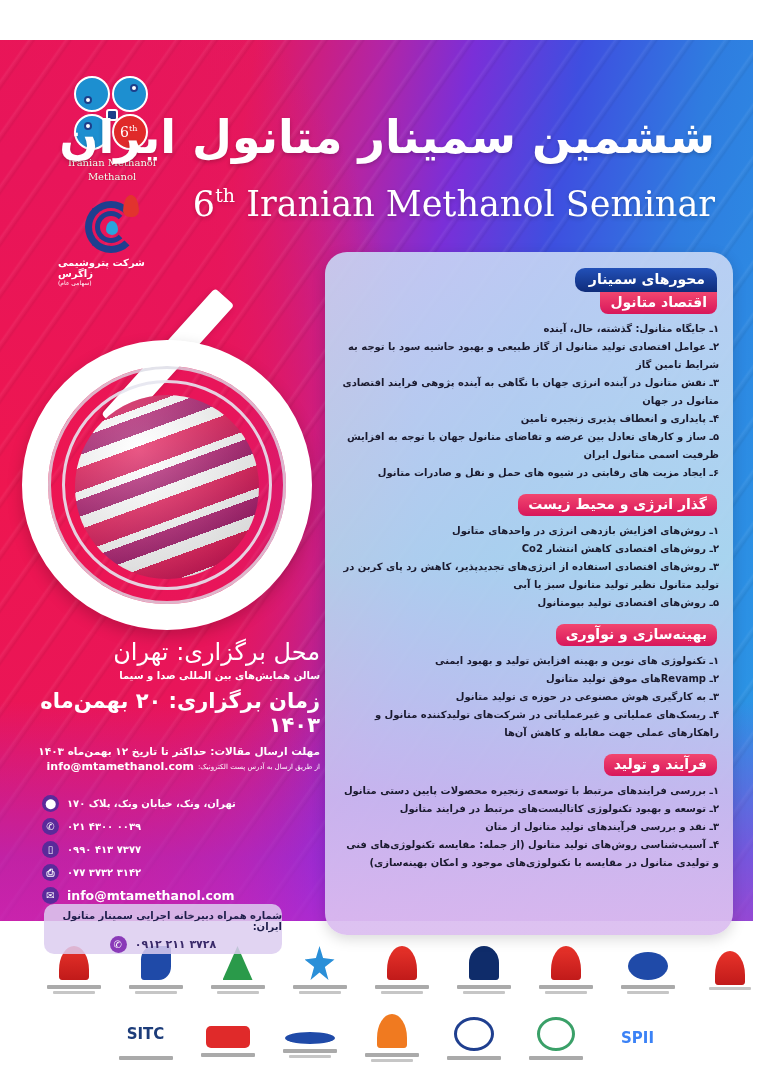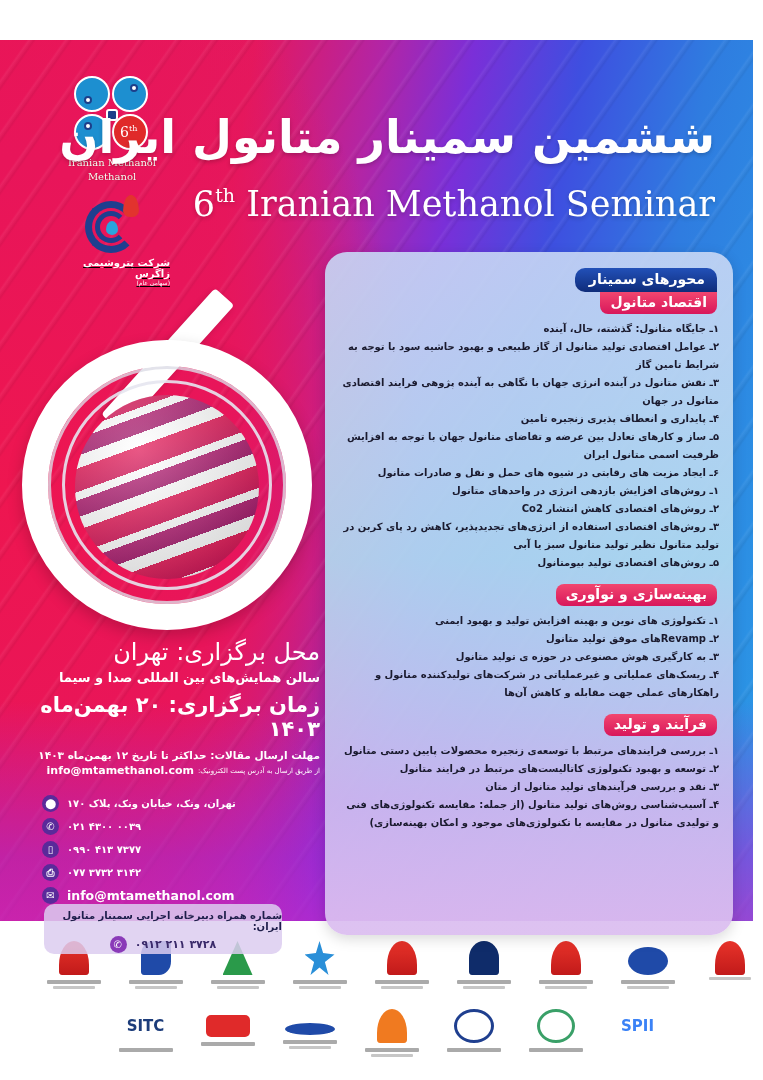--- a/index.html
+++ b/index.html
@@ -29,21 +29,21 @@
     .clover { position: relative; width: 76px; height: 78px; margin: 0 auto; }
     .petal { position: absolute; width: 36px; height: 36px; border-radius: 50%; background: #1d8fd0; border: 2px solid #ffffff; }
     .petal.p1 { left: 0; top: 0; } .petal.p2 { left: 38px; top: 0; }
     .petal.p3 { left: 0; top: 38px; } .petal.p4 { left: 38px; top: 38px; background: #e02a2a; }
     .petal .dot { position: absolute; width: 8px; height: 8px; border-radius: 50%; background: #fff; border: 2px solid #1d3f8a; }
     .petal-6th { position: absolute; left: 46px; top: 48px; color: #fff; font-family: "DejaVu Serif", serif; font-size: 14px; }
     .petal-6th sup { font-size: 8px; }
     .center-knot { position: absolute; left: 32px; top: 33px; width: 12px; height: 12px; background: #1d3f8a; border: 2px solid #fff; border-radius: 3px; }
     .logo-methanol .cap { color: #ffffff; font-family: "DejaVu Serif", serif; font-size: 10px; line-height: 11px; margin-top: 3px; text-shadow: 0 0 1px #800; }
 
-    .logo-zagros { position: absolute; left: 58px; top: 155px; width: 112px; text-align: right; z-index: 3; text-decoration: underline; }
+    .logo-zagros { position: absolute; left: 58px; top: 155px; width: 112px; text-align: left; z-index: 3; }
     .zagros-mark { position: relative; width: 58px; height: 58px; margin: 0 auto; }
     .zagros-ring { position: absolute; left: 0; top: 6px; width: 52px; height: 52px; border-radius: 50%; border: 7px solid #1f3f8f; border-right-color: transparent; }
     .zagros-ring2 { position: absolute; left: 10px; top: 16px; width: 32px; height: 32px; border-radius: 50%; border: 5px solid #1f3f8f; border-right-color: transparent; }
     .zagros-drop { position: absolute; left: 21px; top: 26px; width: 12px; height: 14px; background: #2aa4dd; border-radius: 50% 50% 50% 50% / 60% 60% 40% 40%; }
     .zagros-flame { position: absolute; left: 38px; top: 0; width: 16px; height: 22px; background: #e2332e; border-radius: 50% 50% 40% 40% / 70% 70% 30% 30%; }
     .logo-zagros .cap { color: #ffffff; font-size: 10px; font-weight: bold; margin-top: 4px; direction: rtl; }
     .logo-zagros .cap2 { color: #ffffff; font-size: 6px; direction: rtl; }
 
     
     .title-fa { position: absolute; right: 38px; top: 70px; color: #ffffff; font-size: 46px; font-weight: bold; direction: rtl; text-align: right; z-index: 3; text-shadow: 0 2px 4px rgba(0,0,0,0.2); letter-spacing: 0px; }
@@ -55,21 +55,21 @@
     .six-ring { position: absolute; left: 22px; top: 300px; width: 290px; height: 290px; border-radius: 50%; border: 26px solid #ffffff; z-index: 2; box-shadow: 0 6px 16px rgba(0,0,0,0.2), inset 0 0 0 3px rgba(220,220,230,0.8); }
     .six-ring-inner { position: absolute; left: 62px; top: 340px; width: 210px; height: 210px; border-radius: 50%; border: 3px solid rgba(230,230,240,0.9); z-index: 2; }
     .globe { position: absolute; left: 75px; top: 355px; width: 184px; height: 184px; border-radius: 50%; overflow: hidden; z-index: 2;
       background: repeating-linear-gradient(160deg, #ffffff 0px, #ffffff 12px, #e4205c 12px, #d31b5c 34px, #ffffff 34px, #ffffff 42px, #b32374 42px, #a61f6f 58px);
     }
     .globe::after { content: ""; position: absolute; inset: 0; background: radial-gradient(circle at 35% 30%, rgba(255,255,255,0.25), rgba(0,0,0,0.15) 80%); }
 
     
     .venue { position: absolute; left: 30px; top: 598px; width: 290px; color: #ffffff; direction: rtl; text-align: right; z-index: 3; }
     .venue .place { font-size: 24px; font-weight: normal; letter-spacing: 2px; }
-    .venue .hall { font-size: 13px; font-weight: bold; margin-top: 4px; }
+    .venue .hall { font-size: 10px; font-weight: bold; margin-top: 4px; }
     .venue .date { font-size: 21px; font-weight: bold; margin-top: 8px; }
     .venue .deadline { font-size: 10.5px; font-weight: bold; margin-top: 8px; }
     .venue .email-line { font-size: 7px; margin-top: 3px; display: flex; justify-content: flex-start; align-items: center; gap: 4px; direction: rtl; }
     .venue .email-line .em { font-size: 11px; font-weight: bold; direction: ltr; }
 
     .contacts { position: absolute; left: 42px; top: 752px; width: 240px; z-index: 3; }
     .contact-row { display: flex; align-items: center; gap: 8px; height: 23px; color: #ffffff; font-size: 10px; font-weight: bold; }
     .c-icon { width: 17px; height: 17px; border-radius: 50%; background: #5a2a9a; display: flex; align-items: center; justify-content: center; font-size: 10px; color: #fff; flex: none; }
     .contact-row .rtl { direction: rtl; }
     .contact-row.email { font-size: 12.5px; }
@@ -89,21 +89,21 @@
     .section { margin-top: 0px; }
     .sec-head { display: inline-block; background: linear-gradient(180deg, #f2466f, #d8175b); color: #fff; font-size: 14px; font-weight: bold; padding: 2px 10px 4px 10px; border-radius: 0 0 8px 8px; margin-right: 2px; margin-bottom: 6px; }
     .sec-head.standalone { border-radius: 8px 8px 8px 8px; margin-top: 12px; }
     .item { font-size: 10px; font-weight: bold; color: #1a1a2e; line-height: 18px; text-align: right; }
 
     
     .sponsors { position: absolute; left: 0; top: 921px; width: 763px; height: 159px; background: #ffffff; }
     .sponsor-row { position: absolute; left: 0; width: 763px; display: flex; justify-content: center; gap: 26px; }
     .sponsor-row.r1 { top: 20px; padding-left: 40px; }
     .sponsor-row.r2 { top: 88px; padding-left: 20px; }
-    .sponsor { width: 56px; height: 58px; display: flex; flex-direction: column; align-items: center; justify-content: flex-start; }
+    .sponsor { width: 56px; height: 58px; display: flex; flex-direction: column; align-items: center; justify-content: center; }
     .sponsor .mark { width: 30px; height: 34px; }
     .sponsor .txt { width: 54px; height: 4px; background: #aaaaaa; margin-top: 5px; border-radius: 1px; }
     .sponsor .txt2 { width: 42px; height: 3px; background: #c6c6c6; margin-top: 2px; border-radius: 1px; }
     .sponsor .name { font-size: 15px; font-weight: bold; color: #1c3c7a; line-height: 34px; }
     .flame-red { background: linear-gradient(180deg, #e8332a, #c11a1a); border-radius: 50% 50% 10% 10% / 70% 70% 10% 10%; }
     .blue-mark { background: #1f4aa8; border-radius: 50%; }
     .blue-star { background: #2a8fd8; clip-path: polygon(50% 0, 62% 35%, 100% 40%, 68% 62%, 80% 100%, 50% 78%, 20% 100%, 32% 62%, 0 40%, 38% 35%); }
     .green-tri { background: #2a9a4a; clip-path: polygon(50% 0, 100% 100%, 0 100%); }
     .red-box { background: #e02a2a; border-radius: 5px; height: 22px !important; margin-top: 6px; }
     .oval-blue { border: 3px solid #1f3f8f; border-radius: 50%; width: 40px !important; }
@@ -201,20 +201,21 @@
       <div class="sec-head">اقتصاد متانول</div>
       <div class="item">۱ـ جایگاه متانول: گذشته، حال، آینده</div>
       <div class="item">۲ـ عوامل اقتصادی تولید متانول از گاز طبیعی و بهبود حاشیه سود با توجه به شرایط تامین گاز</div>
       <div class="item">۳ـ نقش متانول در آینده انرژی جهان با نگاهی به آینده پژوهی فرایند اقتصادی متانول در جهان</div>
       <div class="item">۴ـ پایداری و انعطاف پذیری زنجیره تامین</div>
       <div class="item">۵ـ ساز و کارهای تعادل بین عرضه و تقاضای متانول جهان با توجه به افزایش ظرفیت اسمی متانول ایران</div>
       <div class="item">۶ـ ایجاد مزیت های رقابتی در شیوه های حمل و نقل و صادرات متانول</div>
     </div>
 
     <div class="section">
+      <div class="sec-head standalone">گذار انرژی و محیط زیست</div>
       <div class="item">۱ـ روش‌های افزایش بازدهی انرژی در واحدهای متانول</div>
       <div class="item">۲ـ روش‌های اقتصادی کاهش انتشار Co2</div>
       <div class="item">۳ـ روش‌های اقتصادی استفاده از انرژی‌های تجدیدپذیر، کاهش رد پای کربن در تولید متانول نظیر تولید متانول سبز یا آبی</div>
       <div class="item">۵ـ روش‌های اقتصادی تولید بیومتانول</div>
     </div>
 
     <div class="section">
       <div class="sec-head standalone">بهینه‌سازی و نوآوری</div>
       <div class="item">۱ـ تکنولوژی های نوین و بهینه افزایش تولید و بهبود ایمنی</div>
       <div class="item">۲ـ Revampهای موفق تولید متانول</div>

